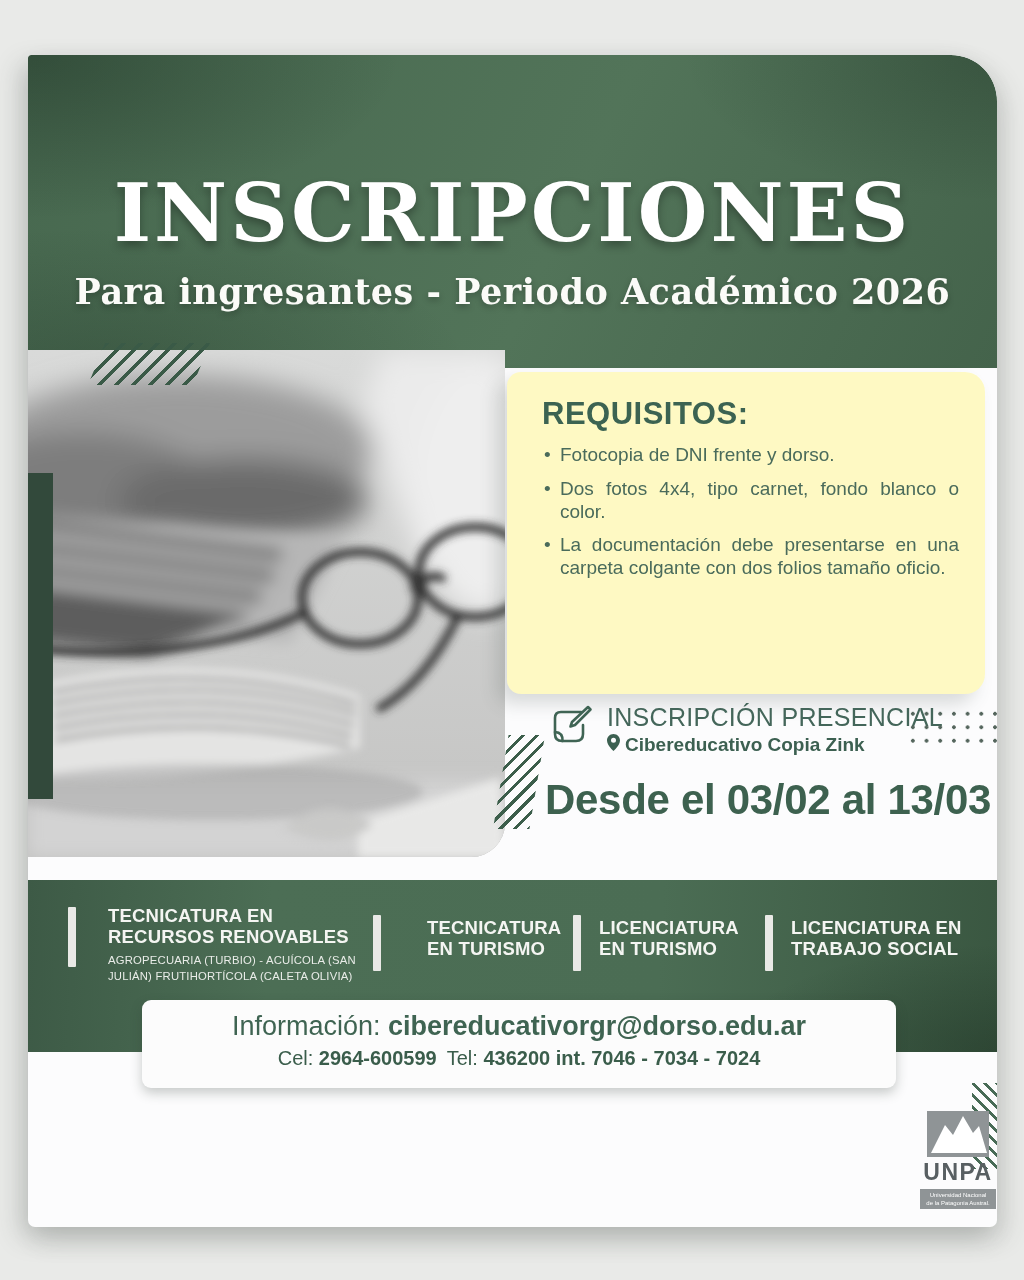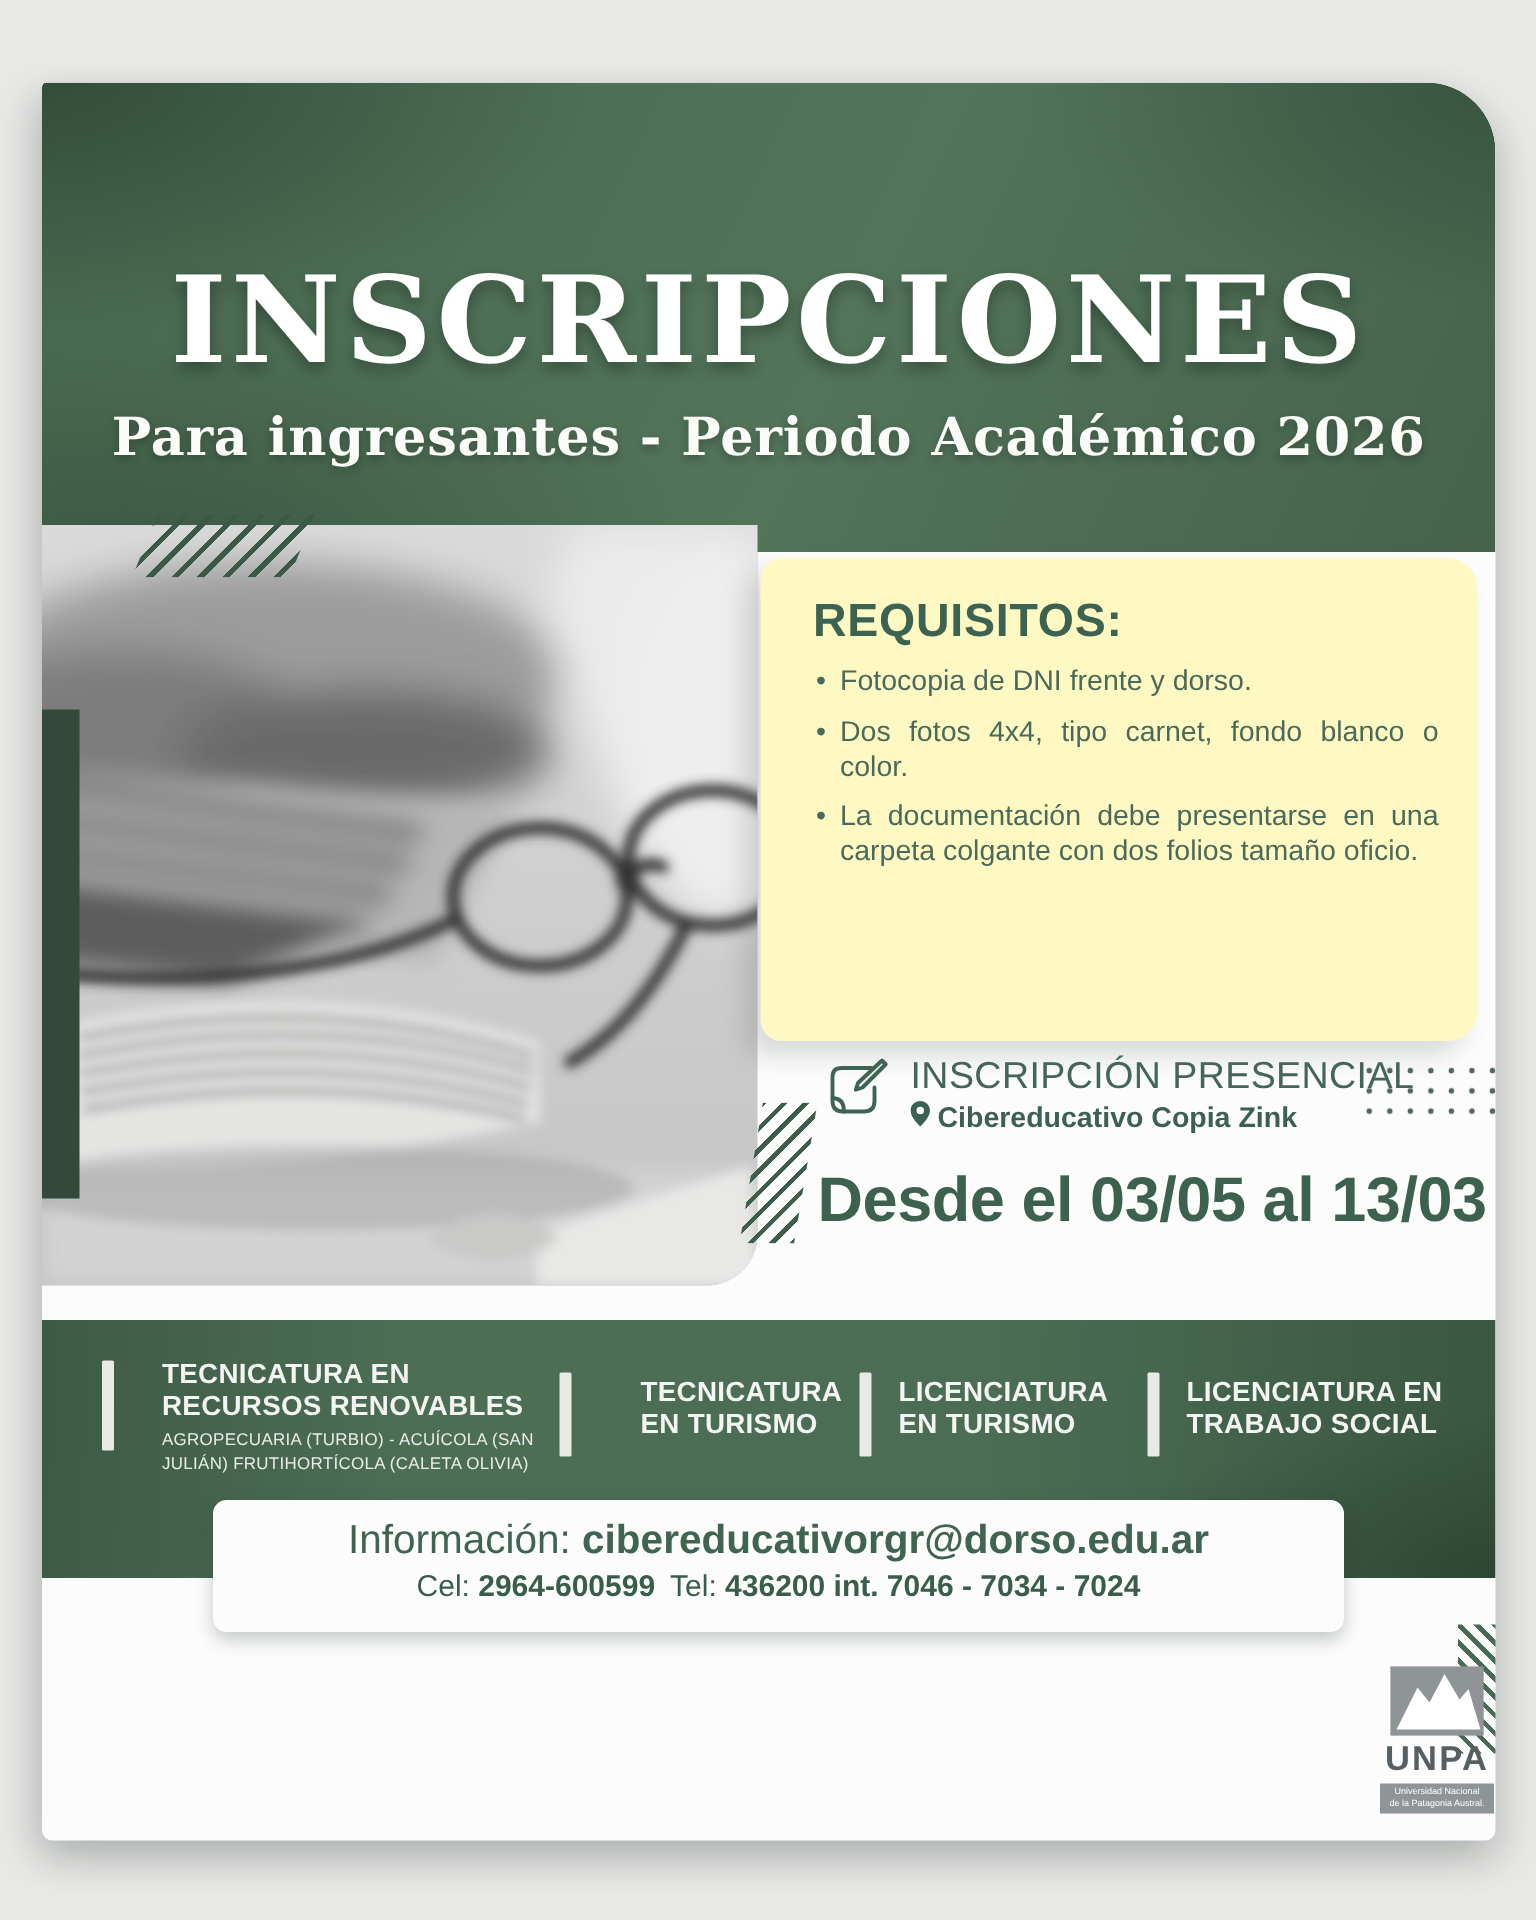--- a/index.html
+++ b/index.html
@@ -186,21 +186,21 @@
         <span>
           <svg width="13" height="17" viewBox="0 0 13 17" fill="#3c6051">
             <path d="M6.5 0 C2.9 0 0 2.9 0 6.4 c0 4.8 6.5 10.6 6.5 10.6 s6.5 -5.8 6.5 -10.6 C13 2.9 10.1 0 6.5 0 Z M6.5 8.8 a2.5 2.5 0 1 1 0 -5 a2.5 2.5 0 0 1 0 5 Z"></path>
           </svg>
         </span>
         <span>Cibereducativo Copia Zink</span>
       </span>
     </span>
   </div>
   <div class="dots"></div>
-  <div class="dates">Desde el 03/05 al 13/03</div>
+  <div class="dates">Desde el 03/02 al 13/03</div>
 
   <div class="band">
     <div class="marker" style="left:40px;top:27px;height:60px;"></div>
     <div class="prog" style="left:80px;top:25px;width:268px;">
       <div class="ptitle">TECNICATURA EN RECURSOS RENOVABLES</div>
       <div class="psub">AGROPECUARIA (TURBIO) - ACUÍCOLA (SAN JULIÁN) FRUTIHORTÍCOLA (CALETA OLIVIA)</div>
     </div>
     <div class="marker" style="left:345px;top:35px;height:56px;"></div>
     <div class="prog" style="left:372px;top:37px;width:155px;margin-left:27px;">
       <div class="ptitle">TECNICATURA EN TURISMO</div>

